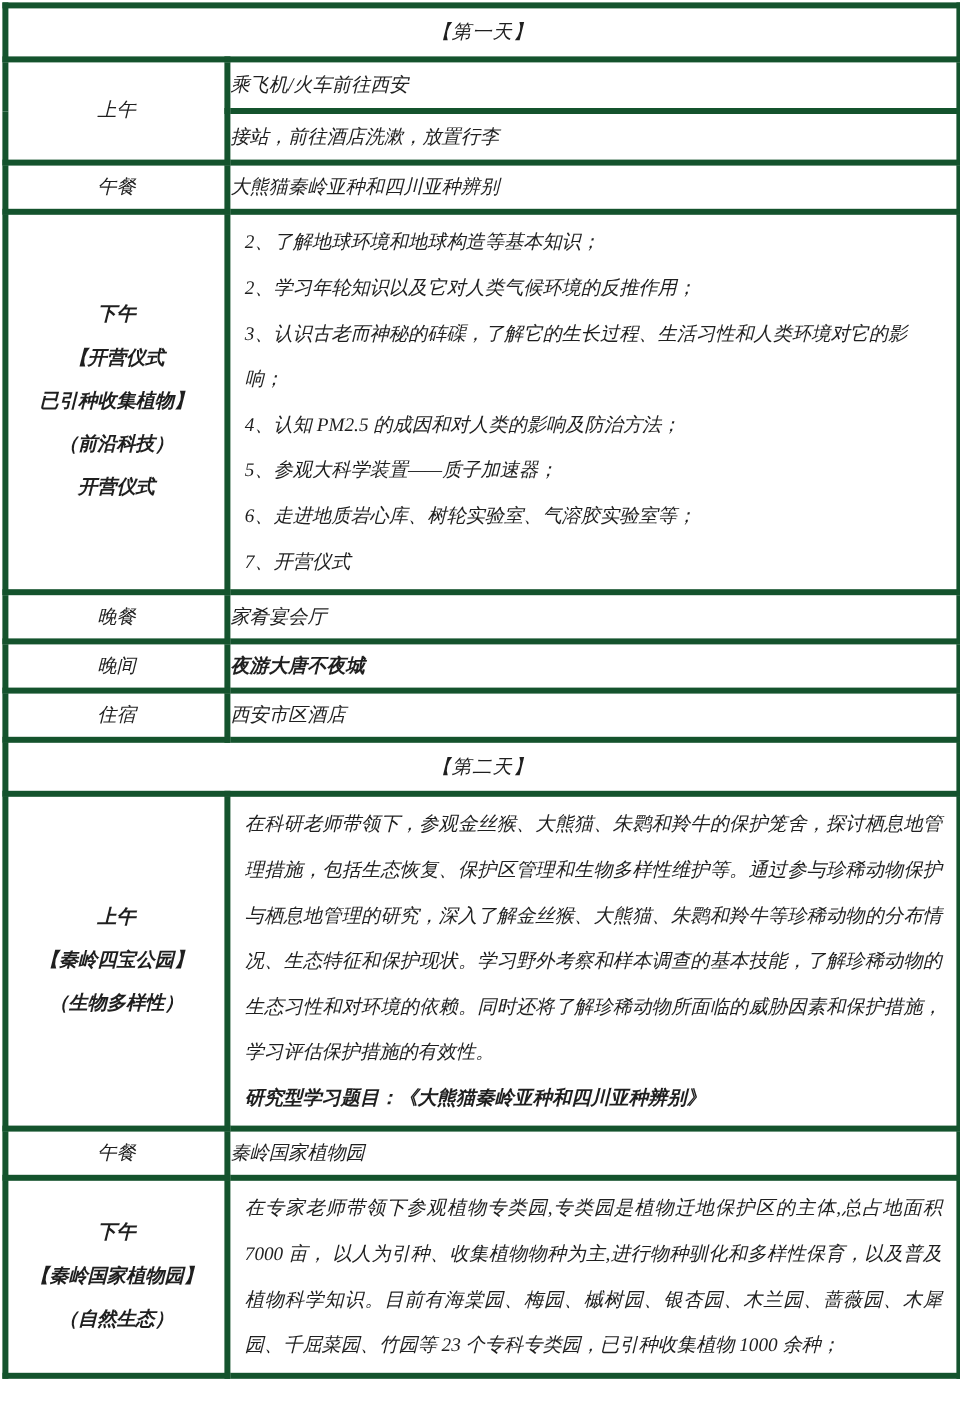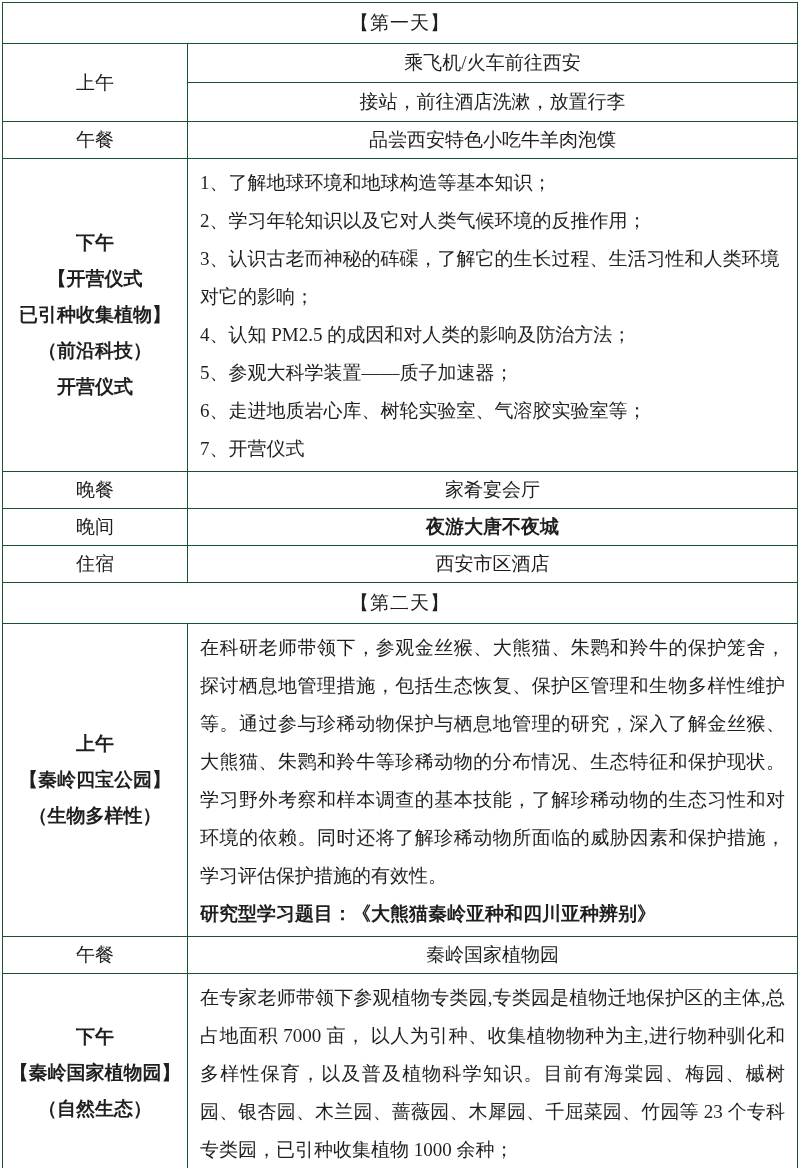--- a/index.html
+++ b/index.html
@@ -19,44 +19,44 @@
     position: absolute;
     left: 2px;
     top: 2px;
     width: 795px;
     border-collapse: collapse;
     table-layout: fixed;
   }
   col.c-left  { width: 185px; }
   col.c-right { width: 610px; }
   td {
-    border: 1px solid #14532d;
+    border: 5px solid #14532d;
     color: #1f1f1f;
-    font-size: 19px;
+    font-size: 16px;
     padding: 0;
     vertical-align: middle;
     overflow: hidden;
+    font-style: italic;
   }
   td.day-header {
     height: 40px;
     text-align: center;
     letter-spacing: 1px;
   }
   td.label {
     text-align: center;
   }
   td.label-multi {
     text-align: center;
     font-weight: bold;
     vertical-align: middle;
     padding: 6px 4px;
   }
   .label-line { line-height: 36px; white-space: nowrap; text-align: center; }
   td.value-center {
-    text-align: center;
   }
   tr.r-sub   td { height: 38px; }
   tr.r-meal  td { height: 36px; }
   td.bold-value { font-weight: bold; }
   td.content {
     vertical-align: top;
     padding: 5px 12px 3px 12px;
     text-align: left;
   }
   .list-item {
@@ -91,33 +91,33 @@
     <tr class="r-sub">
       <td rowspan="2" class="label">上午</td>
       <td class="value-center">乘飞机/火车前往西安</td>
     </tr>
     <tr class="r-sub">
       <td class="value-center">接站，前往酒店洗漱，放置行李</td>
     </tr>
 
     <tr class="r-meal">
       <td class="label">午餐</td>
-      <td class="value-center">品尝西安特色小吃牛羊肉泡馍</td>
+      <td class="value-center">大熊猫秦岭亚种和四川亚种辨别</td>
     </tr>
 
     <tr>
       <td class="label-multi">
         <div class="label-line">下午</div>
         <div class="label-line">【开营仪式</div>
         <div class="label-line">已引种收集植物】</div>
         <div class="label-line">（前沿科技）</div>
         <div class="label-line">开营仪式</div>
       </td>
       <td class="content">
-        <div class="list-item">1、了解地球环境和地球构造等基本知识；</div>
+        <div class="list-item">2、了解地球环境和地球构造等基本知识；</div>
         <div class="list-item">2、学习年轮知识以及它对人类气候环境的反推作用；</div>
         <div class="list-item">3、认识古老而神秘的砗磲，了解它的生长过程、生活习性和人类环境对它的影响；</div>
         <div class="list-item">4、认知 PM2.5 的成因和对人类的影响及防治方法；</div>
         <div class="list-item">5、参观大科学装置——质子加速器；</div>
         <div class="list-item">6、走进地质岩心库、树轮实验室、气溶胶实验室等；</div>
         <div class="list-item">7、开营仪式</div>
       </td>
     </tr>
 
     <tr class="r-meal">

